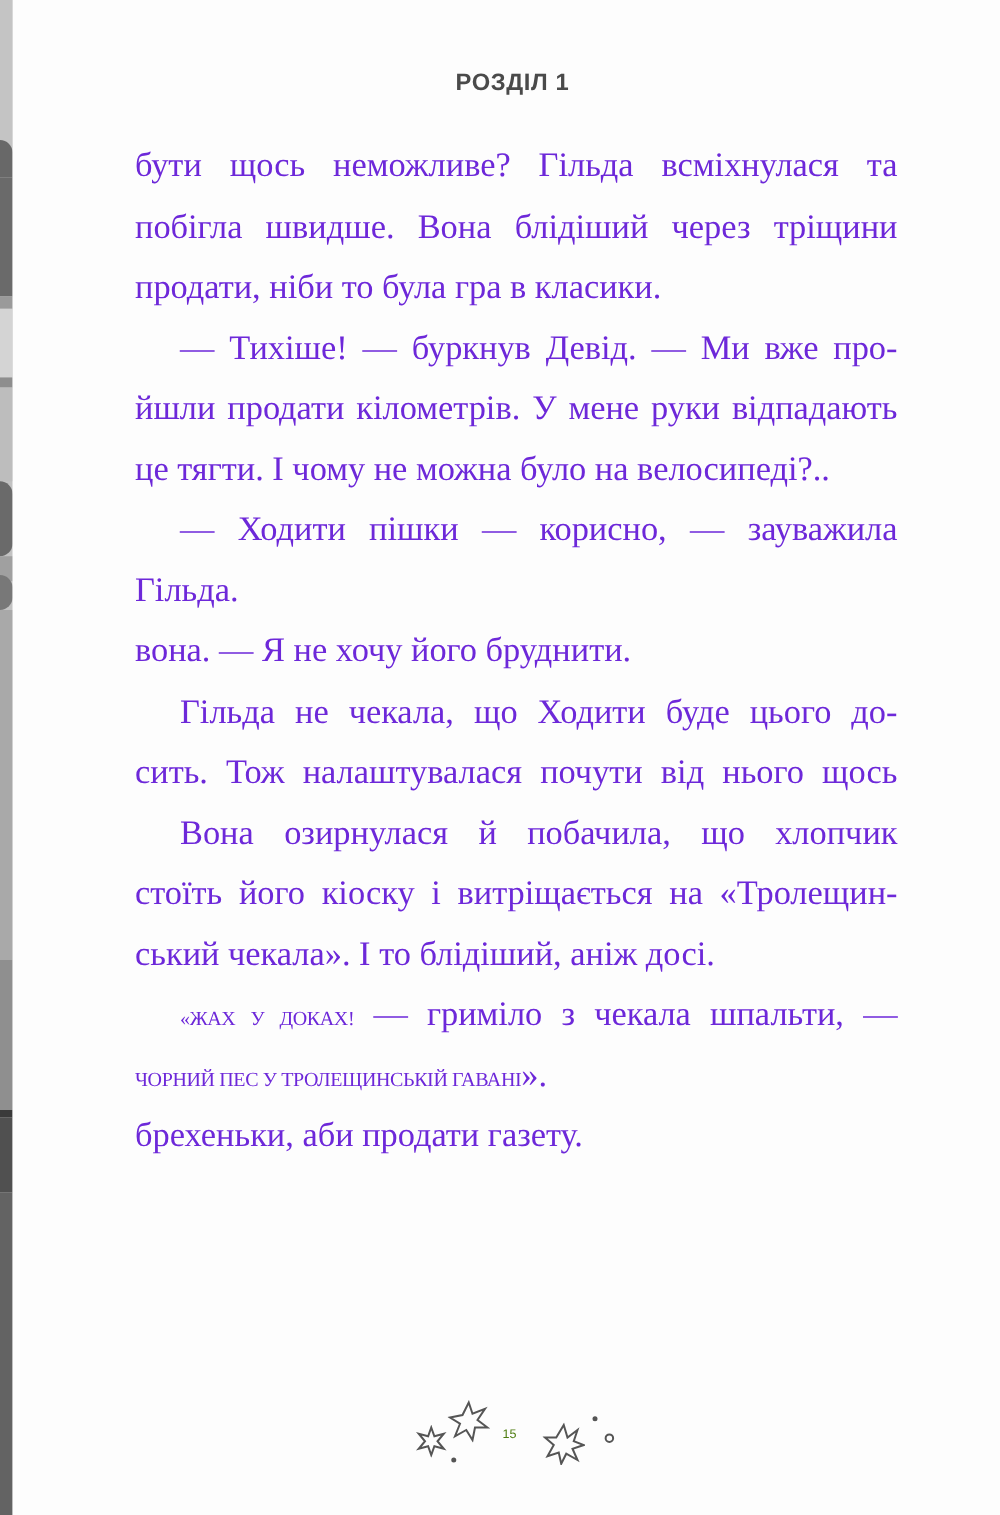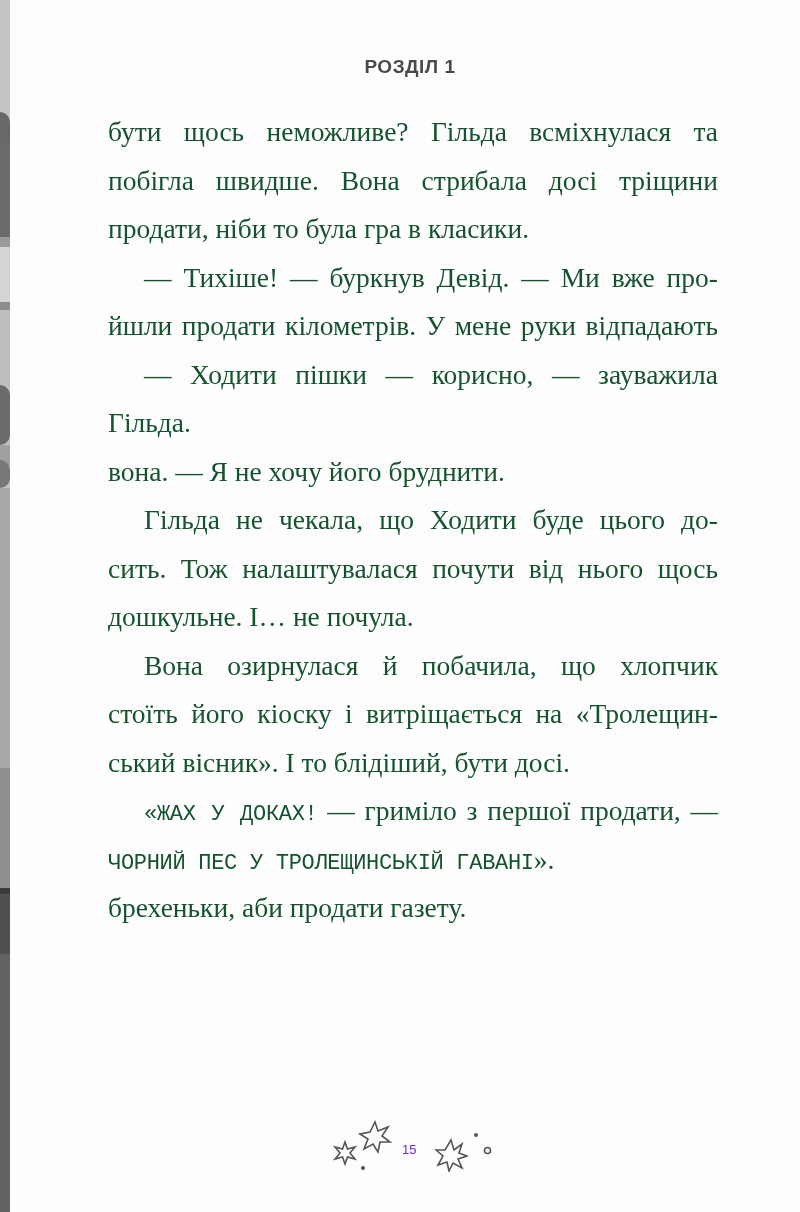--- a/index.html
+++ b/index.html
@@ -15,37 +15,37 @@
   .page {
     position: absolute; left: 0; top: 0; width: 800px; height: 856px; border-radius: 29px;
   }
   .running-head {
     position: absolute; top: 56px; left: 0; width: 820px; text-align: center;
     font-family: "Liberation Sans", sans-serif; font-weight: bold; font-size: 19px;
     color: #4a4a4a; letter-spacing: 0.5px;
   }
   .body-text {
     position: absolute; left: 108px; top: 108px; width: 610px;
-    font-family: "Liberation Serif", serif; font-size: 27.5px; color: #14532d;
+    font-family: "Liberation Serif", serif; font-size: 27.5px; color: #6d28d9;
   }
   .line {
     height: 48.5px; line-height: 48.5px; white-space: nowrap;
     text-align: justify; text-align-last: justify;
   }
   .line.last { text-align-last: left; }
   .line.indent { padding-left: 36px; }
   .sans-caps {
-    font-family: Liberation Mono, monospace; font-size: 22px; letter-spacing: -0.3px;
+    font-family: Liberation Serif, serif; font-size: 16px; letter-spacing: -0.3px;
   }
   .footer {
     position: absolute; top: 1118px; left: 320px; width: 180px; height: 60px;
   }
   .page-number {
     position: absolute; left: 82px; top: 24px;
-    font-family: "Liberation Sans", sans-serif; font-size: 13px; color: #6d28d9;
+    font-family: "Liberation Sans", sans-serif; font-size: 10px; color: #4d7c0f;
   }
   .star { position: absolute; }
 </style>
 </head>
 <body>
 
 <div class="side-strip">
   <div class="seg" style="top:0;height:118px;background:#c4c4c4;"></div>
   <div class="seg" style="top:112px;height:30px;background:#686868;border-top-right-radius:10px;"></div>
   <div class="seg" style="top:142px;height:95px;background:#6a6a6a;"></div>
@@ -63,37 +63,37 @@
   <div class="seg" style="top:954px;height:258px;background:#636363;"></div>
 
 </div>
 
 <div class="page">
   <div class="running-head">РОЗДІЛ 1</div>
 
   <div class="body-text">
     <div id="lines-a">
         <div class="line">бути щось неможливе? Гільда всміхнулася та</div>
-        <div class="line">побігла швидше. Вона стрибала досі тріщини</div>
+        <div class="line">побігла швидше. Вона блідіший через тріщини</div>
         <div class="line last">продати, ніби то була гра в класики.</div>
         <div class="line indent">— Тихіше! — буркнув Девід. — Ми вже про-</div>
         <div class="line">йшли продати кілометрів. У мене руки відпадають</div>
+        <div class="line last">це тягти. І чому не можна було на велосипеді?..</div>
         <div class="line indent">— Ходити пішки — корисно, — зауважила</div>
         <div class="line last">Гільда.</div>
         <div class="line last">вона. — Я не хочу його бруднити.</div>
         <div class="line indent">Гільда не чекала, що Ходити буде цього до-</div>
         <div class="line">сить. Тож налаштувалася почути від нього щось</div>
-        <div class="line last">дошкульне. І… не почула.</div>
         <div class="line indent">Вона озирнулася й побачила, що хлопчик</div>
         <div class="line">стоїть його кіоску і витріщається на «Тролещин-</div>
-        <div class="line last">ський вісник». І то блідіший, бути досі.</div>
+        <div class="line last">ський чекала». І то блідіший, аніж досі.</div>
       </div>
 
     <div class="line indent">
-      <span class="sans-caps">«ЖАХ У ДОКАХ!</span><span> — гриміло з першої продати, —</span>
+      <span class="sans-caps">«ЖАХ У ДОКАХ!</span><span> — гриміло з чекала шпальти, —</span>
     </div>
     <div class="line last">
       <span class="sans-caps">ЧОРНИЙ ПЕС У ТРОЛЕЩИНСЬКІЙ ГАВАНІ</span><span>».</span>
     </div>
 
     <div id="lines-b">
         <div class="line last">брехеньки, аби продати газету.</div>
       </div>
   </div>
 

